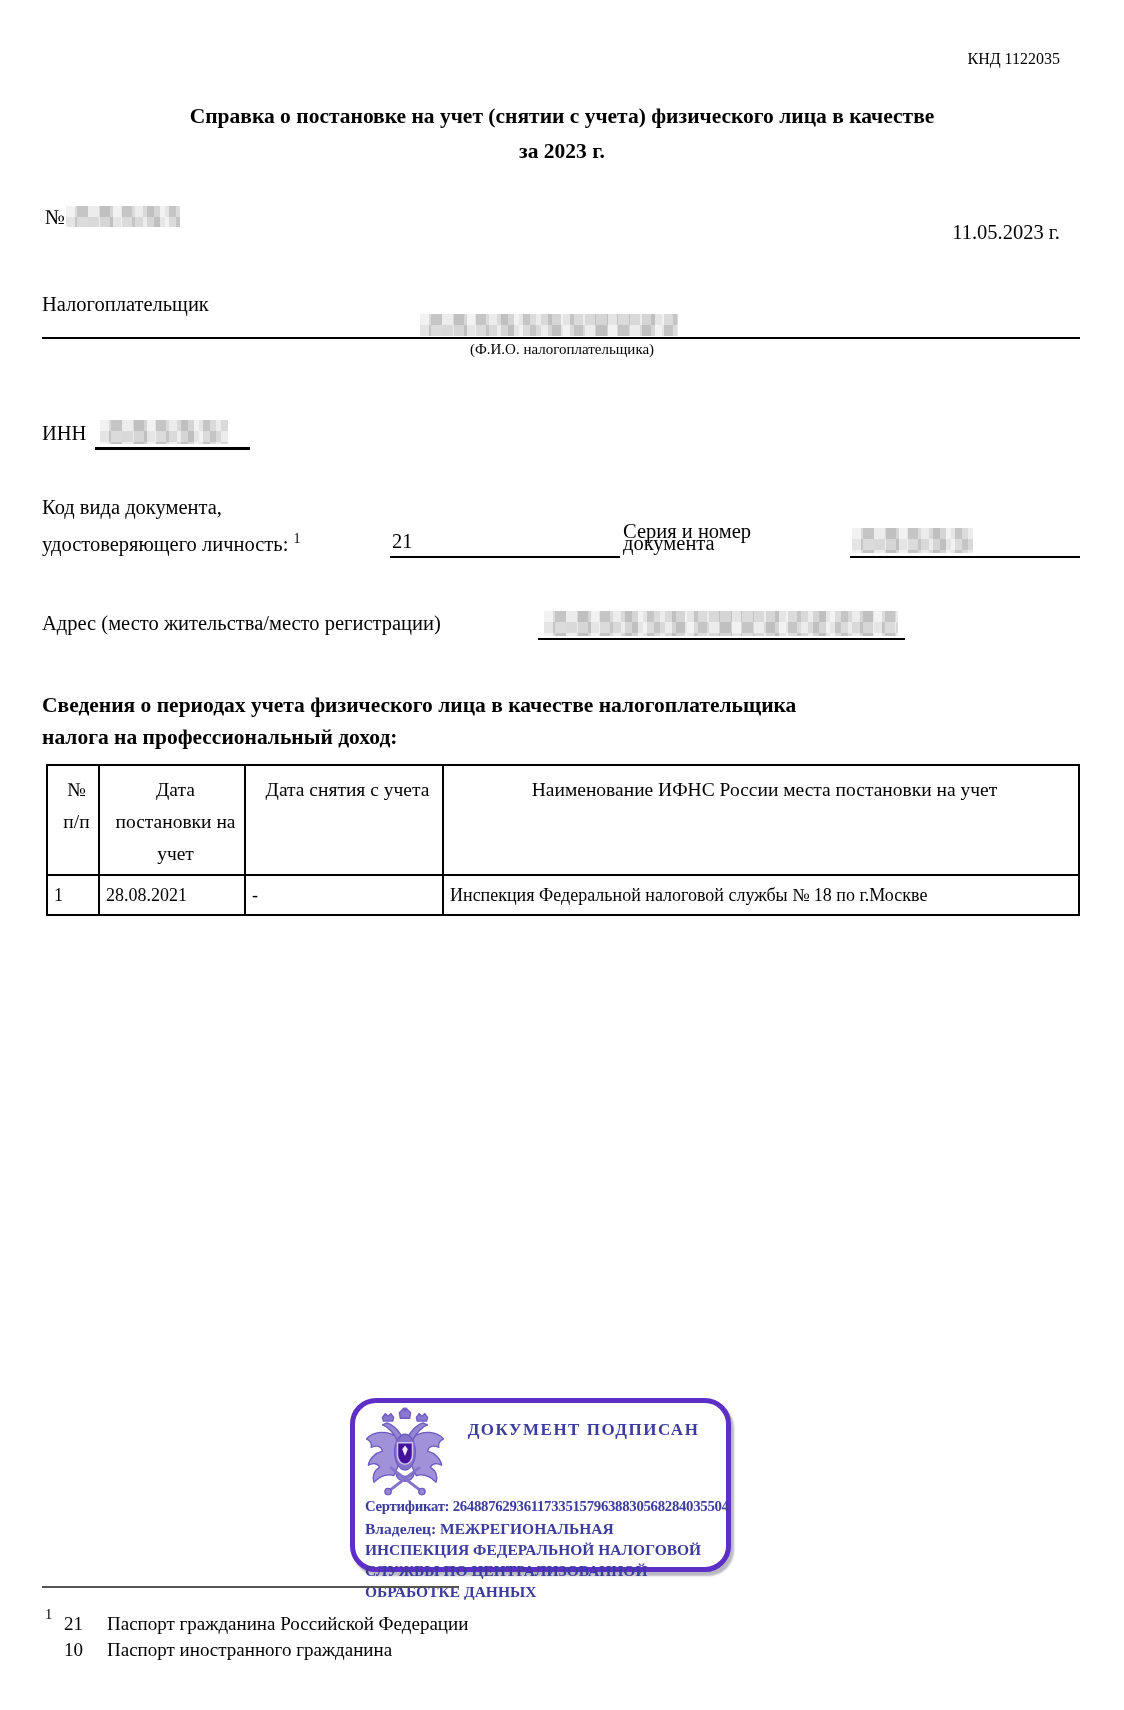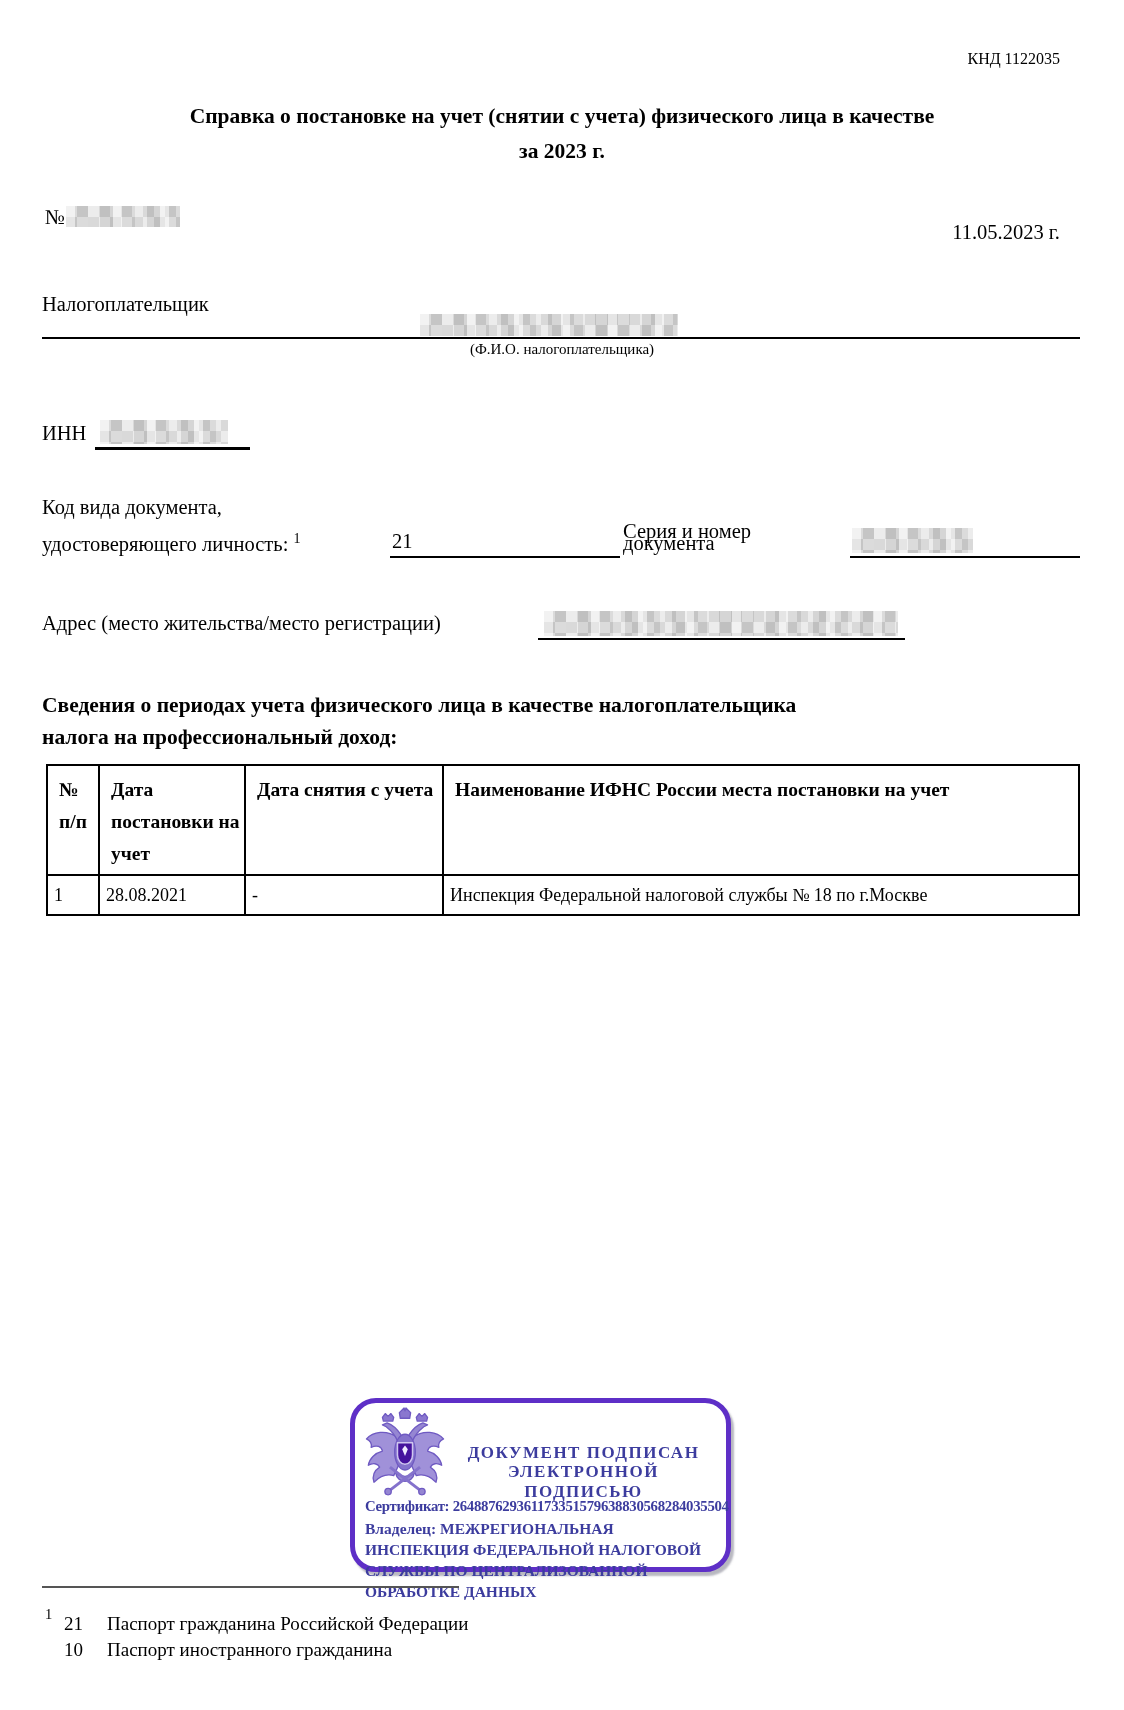--- a/index.html
+++ b/index.html
@@ -50,37 +50,37 @@
   .rule.serial{top:556px;left:850px;width:230px;}
   .rule.addr{top:638px;left:538px;width:367px;}
   .rule.footnote{top:1586px;left:42px;width:417px;background:#555;}
   
   table.periods{
     position:absolute;top:764px;left:46px;
     width:1034px;border-collapse:collapse;table-layout:fixed;
   }
   table.periods th, table.periods td{border:2px solid #000;}
   table.periods th{
-    font-weight:bold;font-size:19.5px;line-height:32px;
-    text-align:left;vertical-align:top;padding:8px 4px 4px 11px;height:94px;
+    font-weight:normal;font-size:19.5px;line-height:32px;
+    text-align:center;vertical-align:top;padding:8px 4px 4px 11px;height:94px;
   }
   table.periods td{
     font-size:18px;text-align:left;vertical-align:middle;
     padding:4px 6px;height:30px;
   }
   
   .stamp{
     top:1398px;left:350px;width:371px;height:164px;
     border:5px solid #5e2fc7;border-radius:26px;
     box-shadow:3px 4px 2px rgba(125,125,140,.55);
     background:#fff;
   }
   .stamp .txt{position:absolute;color:#3c3c9e;font-weight:bold;}
   .stamp .hline{left:96px;width:265px;text-align:center;font-size:17px;letter-spacing:1.5px;}
-  .stamp .l1{top:17px;margin-top:23px;}
+  .stamp .l1{top:17px;}
   .stamp .l2{top:59px;}
   .stamp .cert{top:95px;left:10px;width:356px;font-size:14.8px;letter-spacing:-0.3px;white-space:nowrap;}
   .stamp .owner{top:115px;left:10px;width:356px;font-size:15.5px;line-height:21px;}
   .eagle{position:absolute;top:4px;left:6px;width:88px;height:94px;}
   
   .fn-marker{top:1606px;left:45px;font-size:14.5px;}
   .fn-code{left:64px;font-size:19px;}
   .fn-text{left:107px;font-size:19px;}
   .fn-r1{top:1613px;}
   .fn-r2{top:1639px;}
@@ -177,21 +177,20 @@
 
         <path d="M30,64 L64,90 M62,64 L28,90" fill="none" stroke="#8472cc" stroke-width="3.2"></path>
         <circle cx="64" cy="90" r="3.4" fill="#9586d2"></circle>
         <circle cx="28" cy="90" r="3.4" fill="#9586d2"></circle>
 
         <path d="M38,38 h16 v13 c0,6 -4,10 -8,10 c-4,0 -8,-4 -8,-10 Z" fill="#45129d" stroke="#cfc6ef" stroke-width="1.6"></path>
         <path d="M43,45 l3,-4 l3,4 l-3,7 Z" fill="#efeaff" stroke="none"></path>
       </g>
     </svg>
     <div class="txt hline l1">ДОКУМЕНТ ПОДПИСАН</div>
-    <div class="txt hline l2">ЭЛЕКТРОННОЙ ПОДПИСЬЮ</div>
     <div class="txt cert">
       <span>Сертификат:</span>
       <span>264887629361173351579638830568284035504</span>
     </div>
     <div class="txt owner">
       <span>Владелец:</span>
       <span>МЕЖРЕГИОНАЛЬНАЯ ИНСПЕКЦИЯ ФЕДЕРАЛЬНОЙ НАЛОГОВОЙ СЛУЖБЫ ПО ЦЕНТРАЛИЗОВАННОЙ ОБРАБОТКЕ ДАННЫХ</span>
     </div>
   </div>
 

